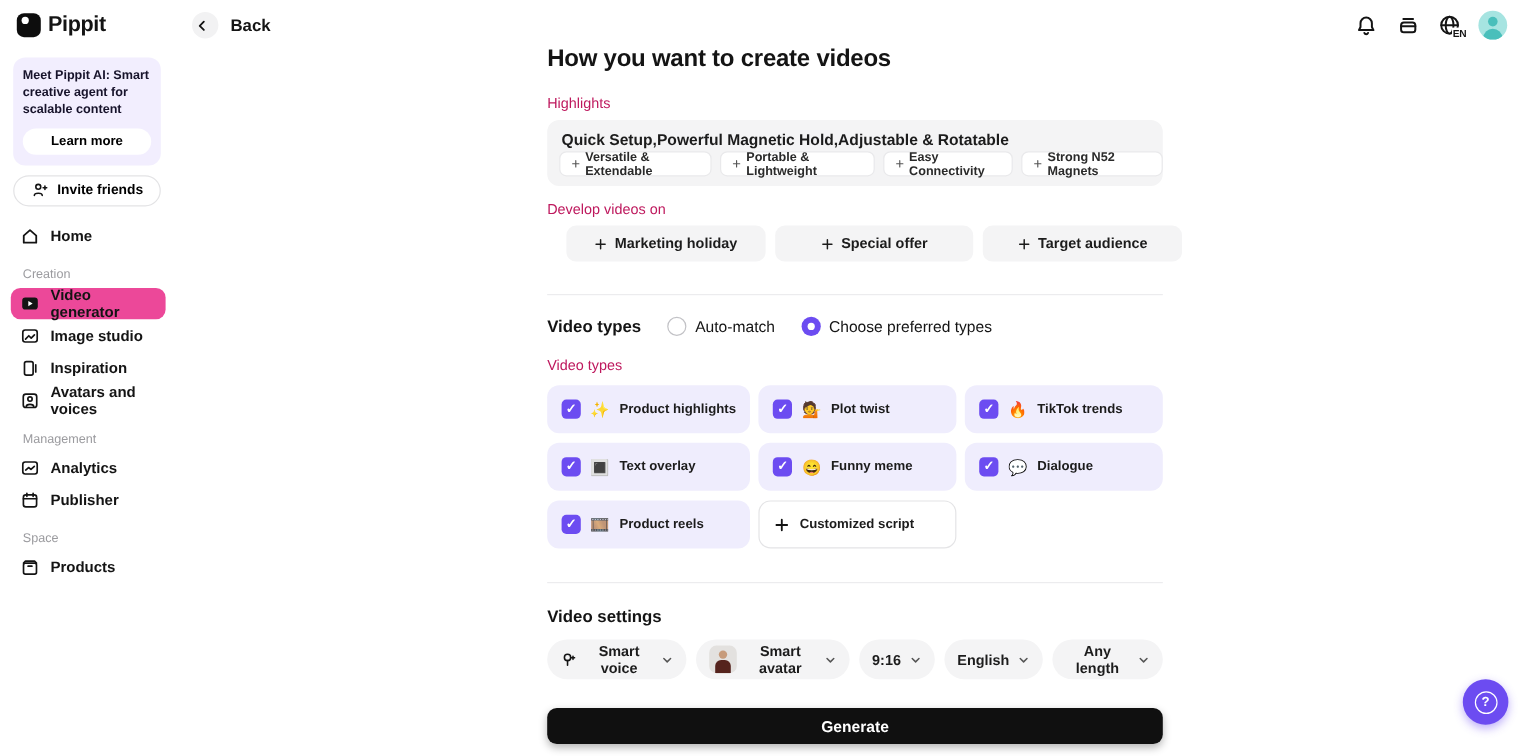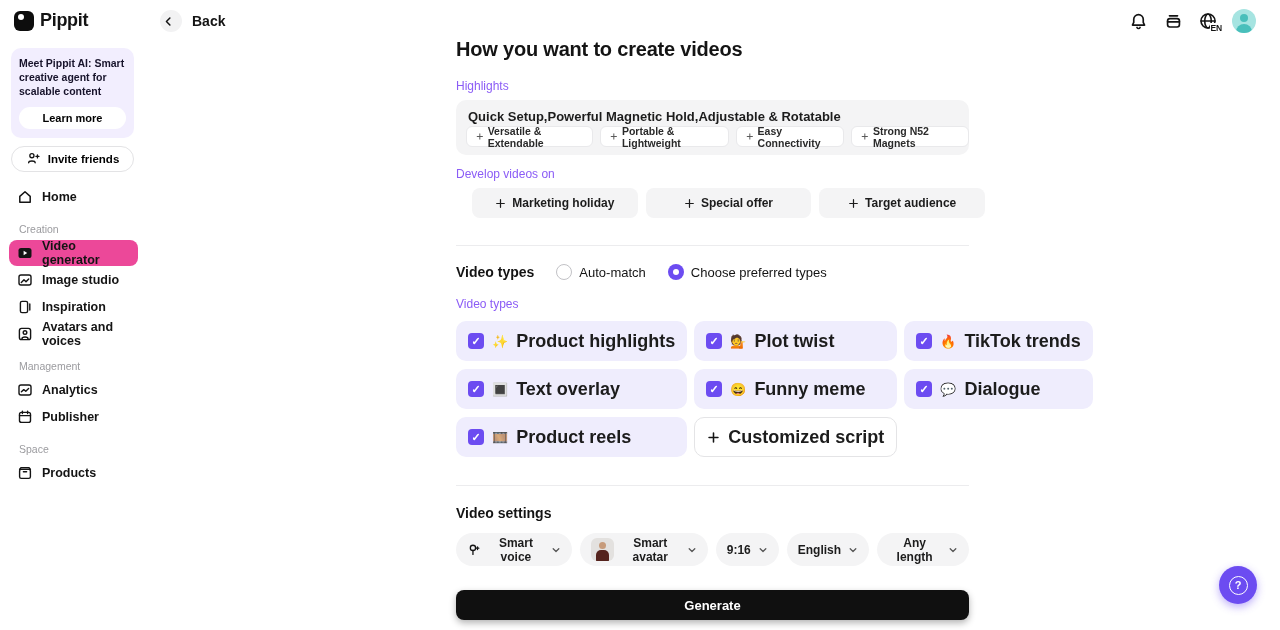--- a/index.html
+++ b/index.html
@@ -43,21 +43,21 @@
   .nav-item { display:flex; align-items:center; gap:9px; height:26px; padding:0 8px; border-radius:8px;
     font-size:12.5px; font-weight:700; cursor:pointer; margin:1px -4px 1px -2px; }
   .nav-item.active { background:#ec4899; }
   .nav-home { margin-top:12px; }
   .sec-label { font-size:10.5px; color:#9B9B9F; padding-left:8px; margin:13px 0 5px; }
   .nicon { width:16px; height:16px; flex:0 0 16px; display:flex; align-items:center; }
 
   
   .main { position:absolute; left:456px; top:0; width:513px; height:630px; }
   .page-title { position:absolute; top:38px; left:0; font-size:20px; font-weight:800; letter-spacing:-0.2px; }
-  .field-label { position:absolute; left:0; font-size:12px; color:#8b5cf6; }
+  .field-label { position:absolute; left:0; font-size:12px; color:#be185d; }
   .lbl-highlights { top:79px; }
   .highlight-box { position:absolute; top:100px; left:0; width:513px; height:55px; background:#F4F4F5;
     border-radius:10px; padding:9px 12px; cursor:text; }
   .highlight-value { font-size:13px; font-weight:600; color:#1c1c1c; }
   .tag-row { position:absolute; left:10px; bottom:8px; display:flex; gap:7px; }
   .tag { display:inline-flex; align-items:center; gap:4px; height:21px; padding:0 9px; background:#fff;
     border:1px solid #E9E9EB; border-radius:6px; font-size:10.5px; font-weight:700; color:#2a2a2a; cursor:pointer; }
 
   .lbl-develop { top:167px; }
   .develop-row { position:absolute; top:188px; left:16px; width:513px; display:grid;
@@ -81,21 +81,21 @@
 
   .type-grid { position:absolute; top:321px; left:0; width:513px; display:grid;
     grid-template-columns:repeat(3,1fr); gap:8px 7px; }
   .type-card { height:40px; background:#EFEDFD; border-radius:10px; display:flex; align-items:center;
     gap:8px; padding:0 12px; cursor:pointer; }
   .type-card.add { background:#fff; border:1px solid #E4E4E6; }
   .cb { width:16px; height:16px; border-radius:4px; background:#6C4CF1; position:relative; flex:0 0 16px; }
   .cb::after { content:"✓"; position:absolute; left:0; top:0; width:16px; height:16px; color:#fff;
     font-size:11px; font-weight:700; text-align:center; line-height:16px; }
   .type-emoji { font-size:13px; line-height:1; }
-  .type-label { font-size:18px; font-weight:700; color:#1c1c1c; white-space:nowrap; }
+  .type-label { font-size:11px; font-weight:700; color:#1c1c1c; white-space:nowrap; }
 
   .settings-label { position:absolute; top:505px; left:0; font-size:14px; font-weight:800; }
   .settings-row { position:absolute; top:533px; left:0; display:flex; gap:8px; }
   .pill { height:33px; background:#F4F4F5; border:none; border-radius:17px; display:flex; align-items:center;
     gap:7px; padding:0 11px; font-family:inherit; font-size:12px; font-weight:700; color:#1c1c1c; cursor:pointer; }
   .chev { flex:0 0 10px; display:flex; }
   .avatar-thumb { width:23px; height:23px; border-radius:6px; background:#E3E1DF; position:relative;
     overflow:hidden; flex:0 0 23px; }
   .avatar-thumb::before { content:""; position:absolute; left:8px; top:4px; width:7px; height:7px;
     border-radius:50%; background:#C79B7B; }

